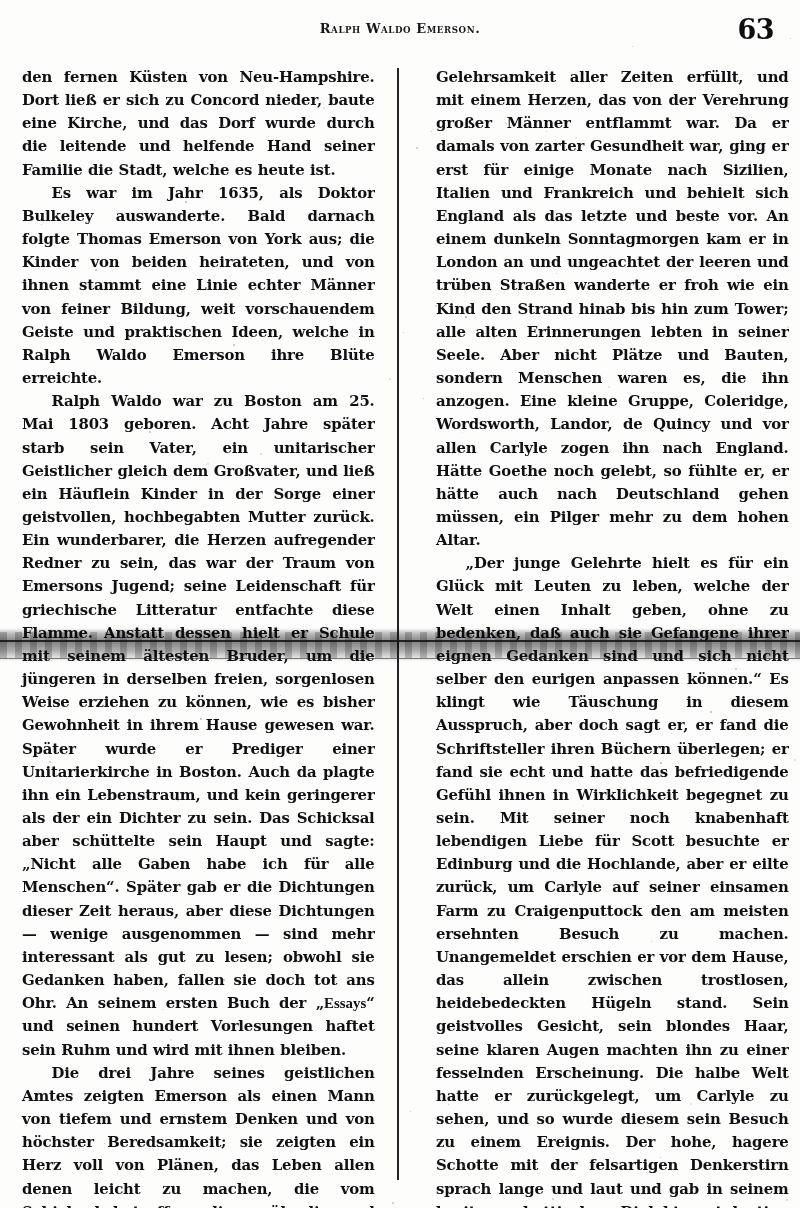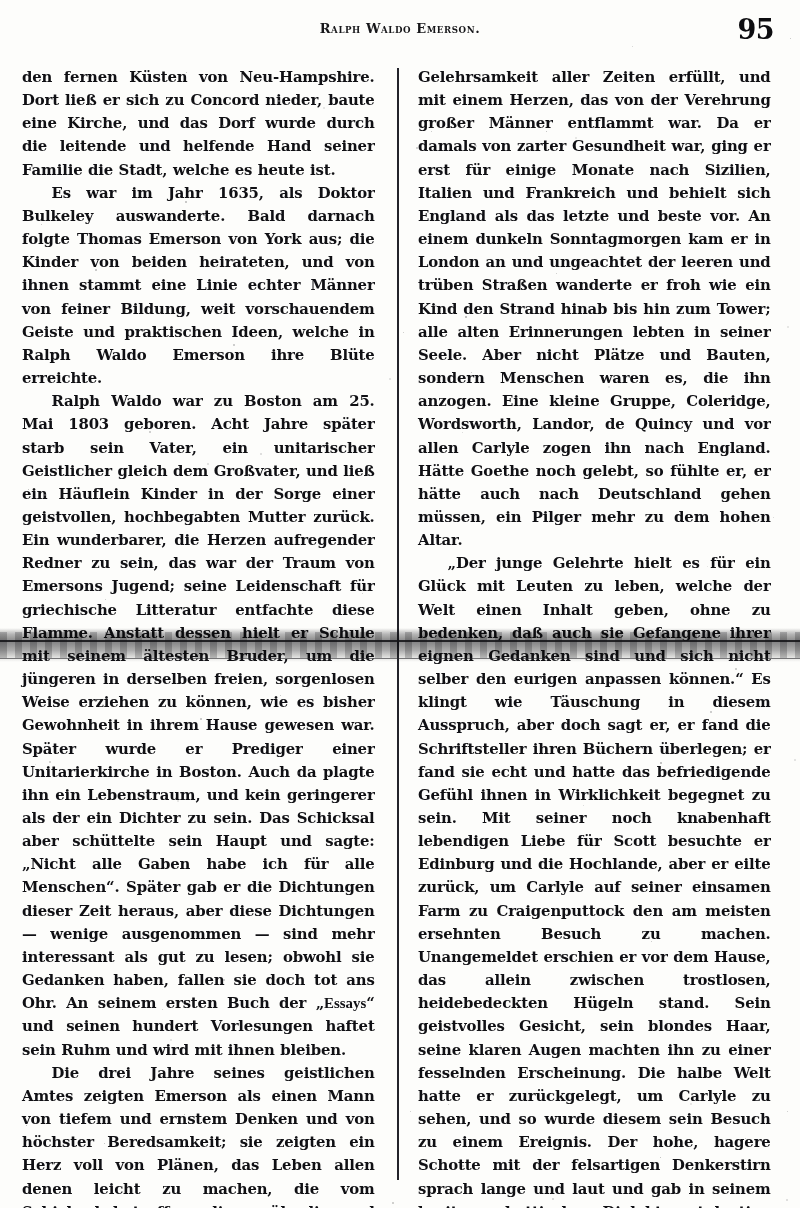--- a/index.html
+++ b/index.html
@@ -71,21 +71,21 @@
     height: 1122px;
   }
 
   .col {
     position: absolute;
     top: 0;
     width: 358px;
     height: 100%;
   }
   .col-left  { left: 0; }
-  .col-right { left: 396px; }
+  .col-right { left: 414px; }
 
   .col-rule {
     position: absolute;
     top: 2px;
     left: 375px;
     width: 2px;
     height: 1112px;
     background: #23232a;
   }
 
@@ -158,21 +158,21 @@
     mix-blend-mode: multiply;
   }
 </style>
 </head>
 <body>
 
 <div class="page">
 
   <div class="header-row">
     <div class="running-head">Ralph Waldo Emerson.</div>
-    <div class="folio">95</div>
+    <div class="folio">63</div>
   </div>
 
   <div class="body-area">
 
     <div class="col-rule"></div>
 
     <div class="col col-left">
       <p class="par">den fernen Küsten von Neu-Hampshire. Dort ließ er sich zu Concord nieder, baute eine Kirche, und das Dorf wurde durch die leitende und helfende Hand seiner Familie die Stadt, welche es heute ist.</p>
       <p class="par indent">Es war im Jahr 1635, als Doktor Bulkeley auswanderte. Bald darnach folgte Thomas Emerson von York aus; die Kinder von beiden heirateten, und von ihnen stammt eine Linie echter Männer von feiner Bildung, weit vorschauendem Geiste und praktischen Ideen, welche in Ralph Waldo Emerson ihre Blüte erreichte.</p>
       <p class="par indent">

